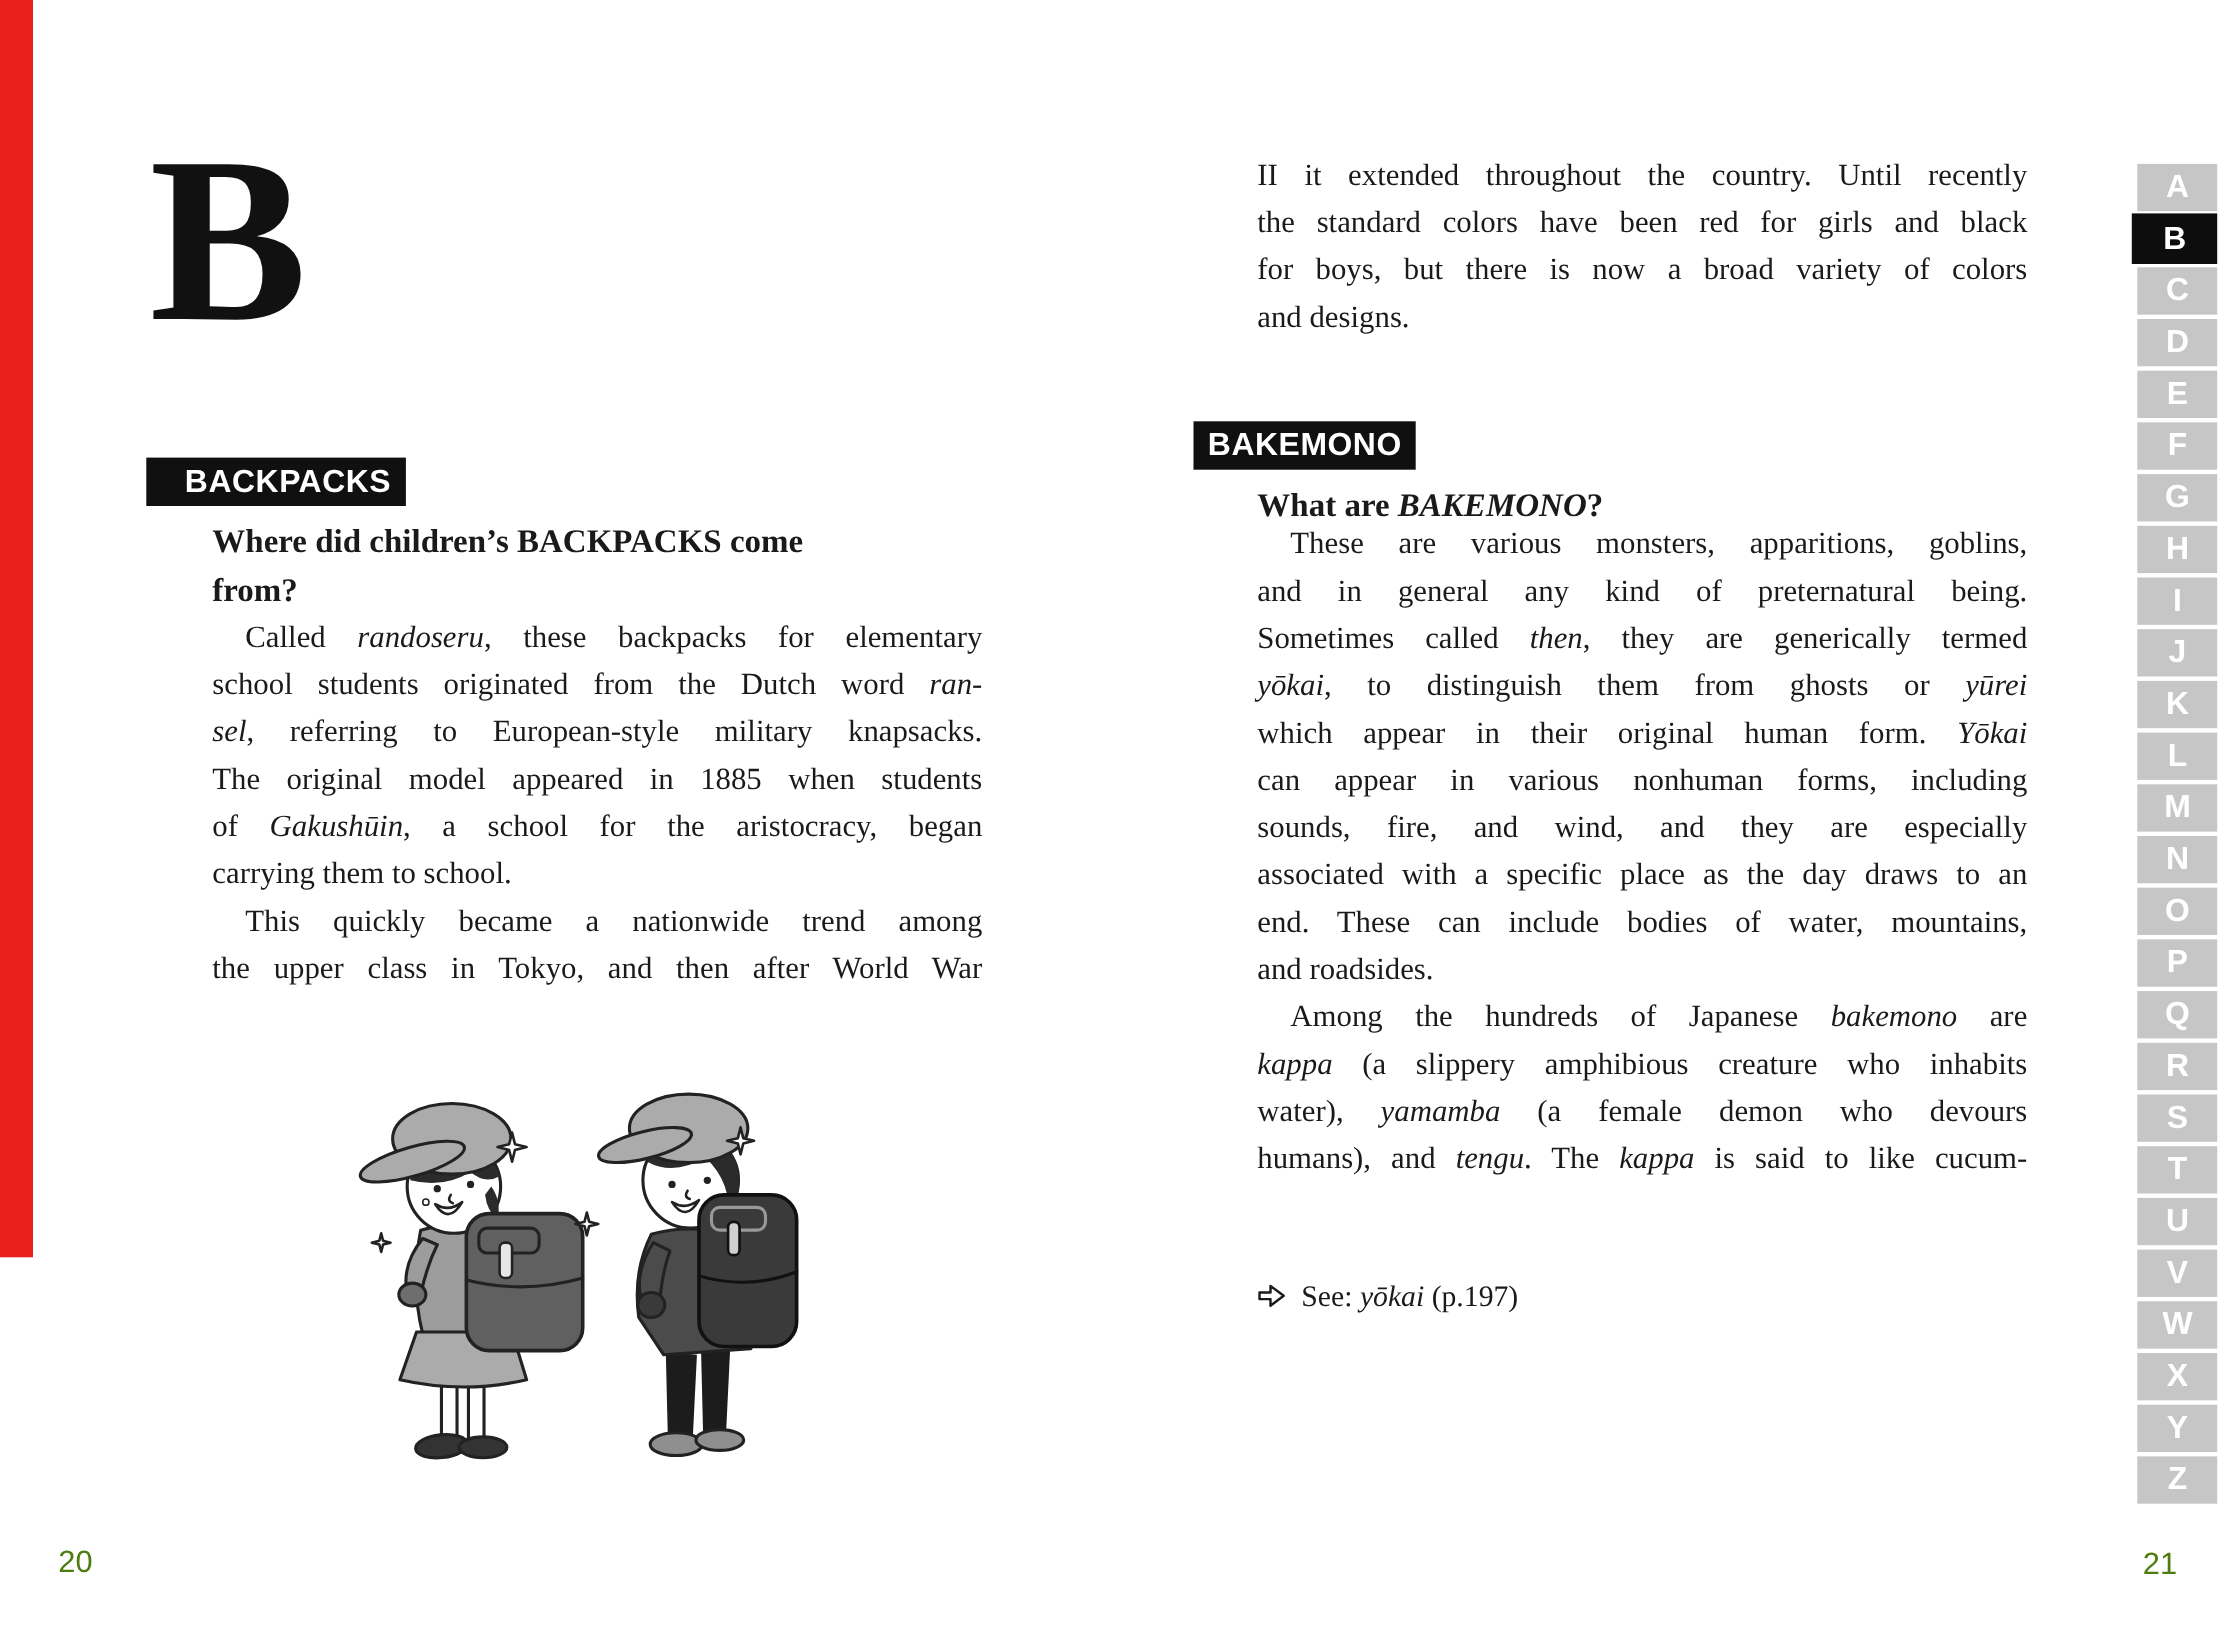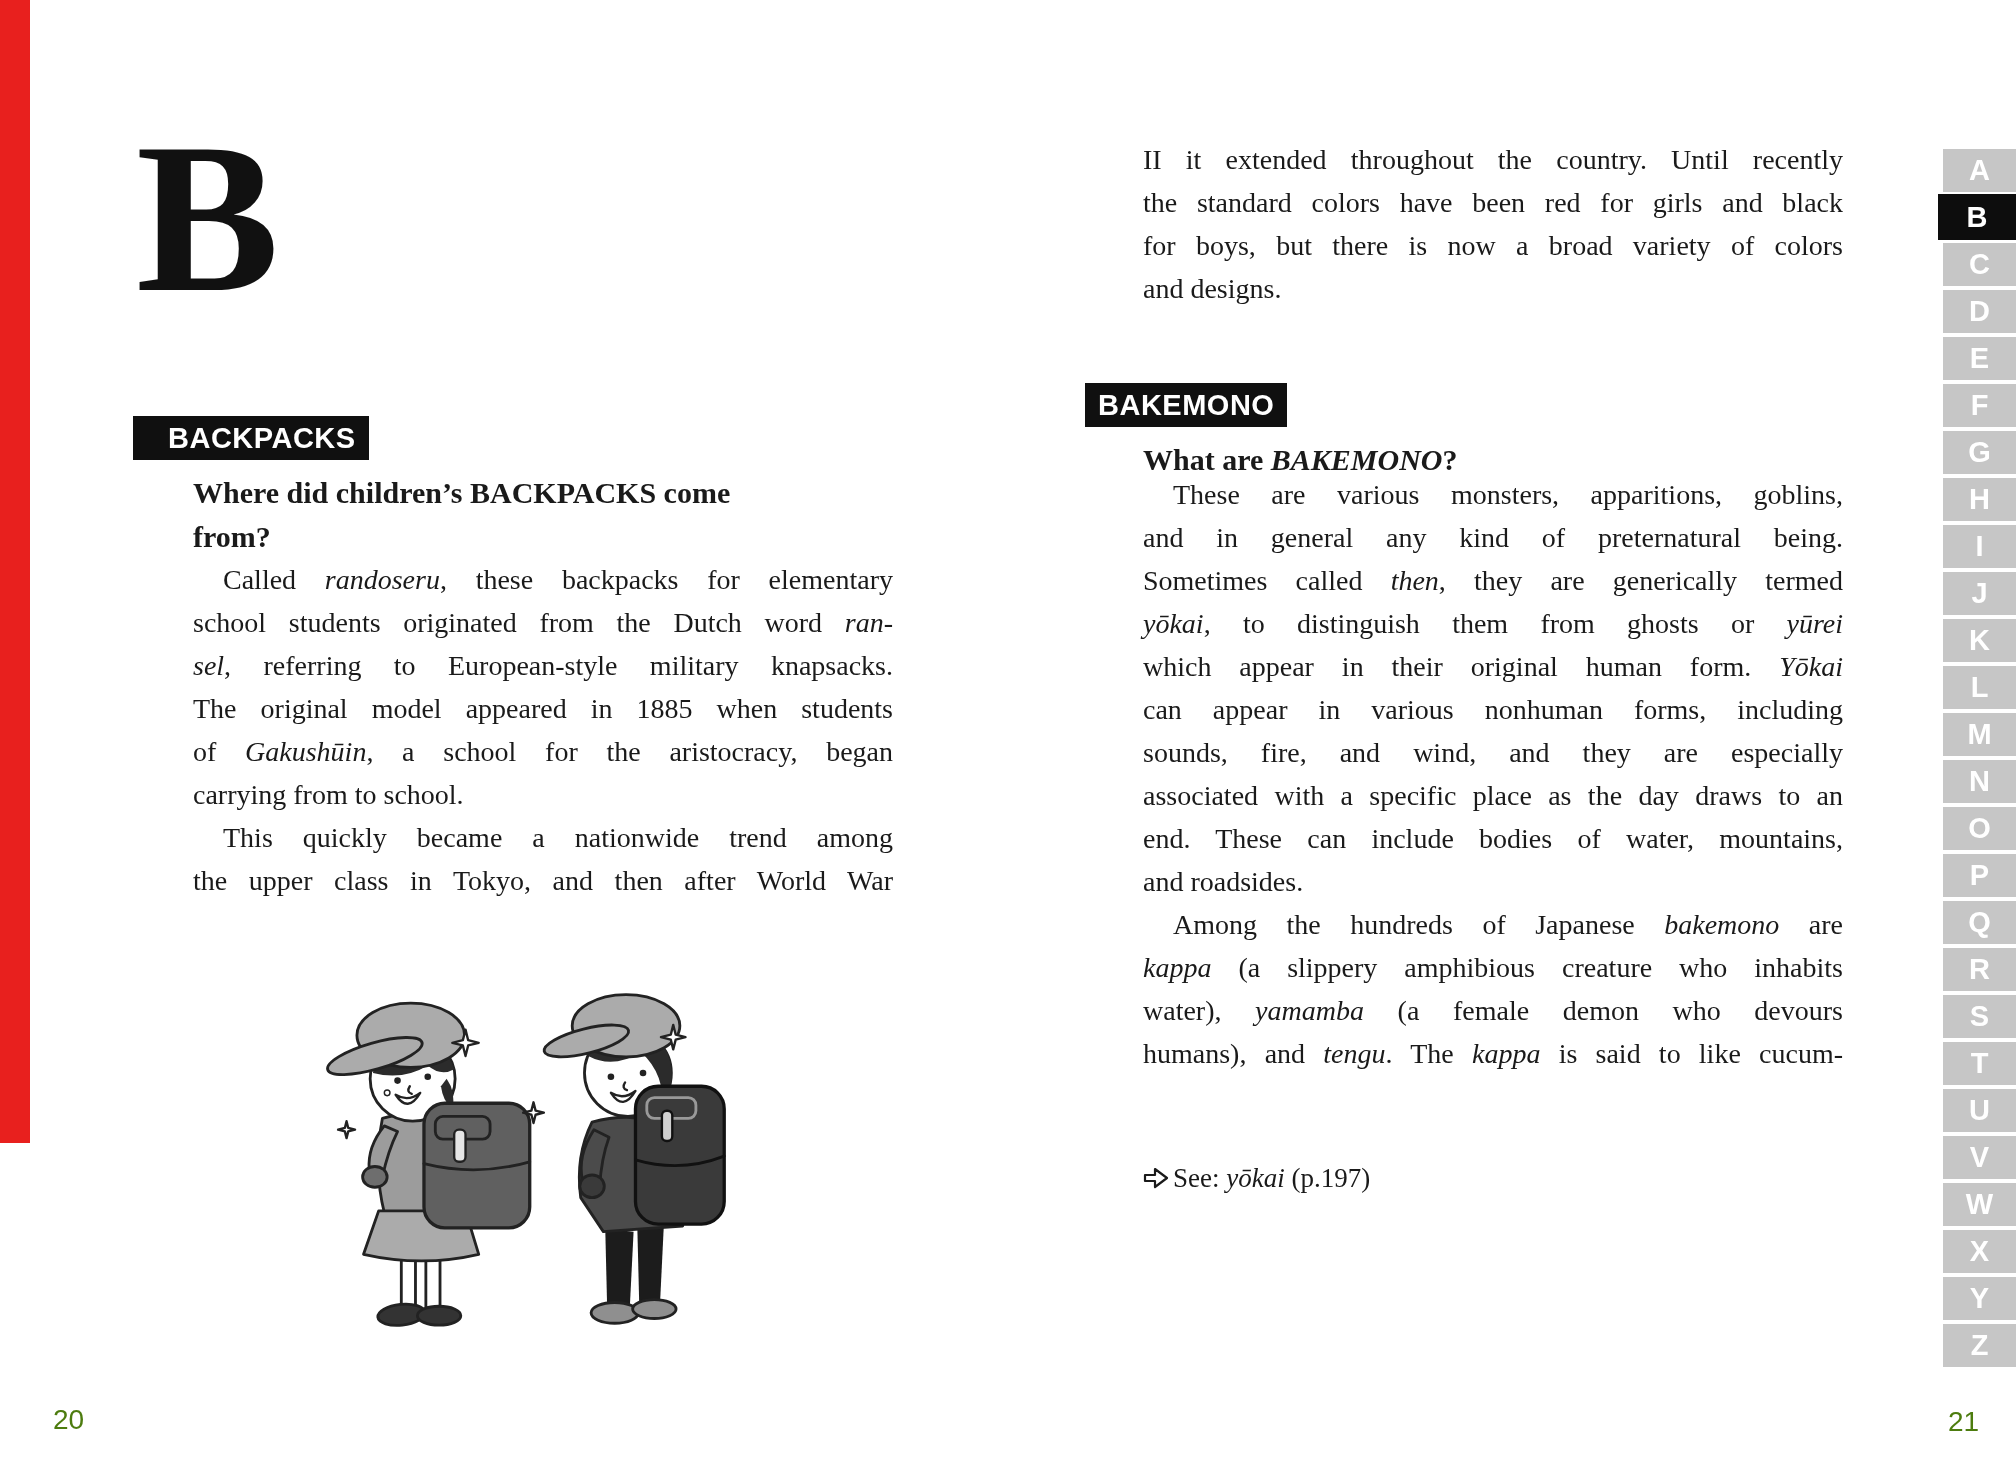--- a/index.html
+++ b/index.html
@@ -25,21 +25,21 @@
   #left-body{left:193px;top:558px;}
   #right-top{left:1143px;top:138px;}
   #right-body{left:1143px;top:473px;}
 
   .line{text-align:justify;text-align-last:justify;}
   .line.last{text-align-last:left;}
   .line.ind{text-indent:30px;}
   .it{font-style:italic;}
 
   .see-ref{position:absolute;left:1143px;top:1160px;font-size:27px;line-height:36px;
-           display:flex;align-items:center;gap:4px;}
+           display:flex;align-items:center;gap:14px;}
   .see-ref .see-arrow{flex:0 0 auto;}
 
   .illus{position:absolute;left:322px;top:988px;}
 
   .pagenum{position:absolute;font-family:"Liberation Sans",sans-serif;font-size:28px;
            line-height:1;color:#4d7c0f;}
   #pn-left{left:53px;top:1406px;}
   #pn-right{left:1948px;top:1408px;}
 
   .tabs{position:absolute;left:1943px;top:149px;width:73px;display:flex;
@@ -64,21 +64,21 @@
       <div class="line last"><span>Where did children’s BACKPACKS come</span></div>
       <div class="line last"><span>from?</span></div>
     </div>
 
   <div class="bodycol" id="left-body">
       <div class="line ind"><span>Called </span><span class="it">randoseru</span><span>, these backpacks for elementary</span></div>
       <div class="line"><span>school students originated from the Dutch word </span><span class="it">ran-</span></div>
       <div class="line"><span class="it">sel</span><span>, referring to European-style military knapsacks.</span></div>
       <div class="line"><span>The original model appeared in 1885 when students</span></div>
       <div class="line"><span>of </span><span class="it">Gakushūin</span><span>, a school for the aristocracy, began</span></div>
-      <div class="line last"><span>carrying from to school.</span></div>
+      <div class="line last"><span>carrying them to school.</span></div>
       <div class="line ind"><span>This quickly became a nationwide trend among</span></div>
       <div class="line"><span>the upper class in Tokyo, and then after World War</span></div>
     </div>
 
   <svg class="illus" width="406" height="340" viewBox="0 0 430 360">
     <g stroke-linejoin="round" stroke-linecap="round">
       <rect x="84" y="284" width="15" height="56" fill="#ffffff" stroke="#222" stroke-width="3"></rect>
       <rect x="110" y="284" width="15" height="56" fill="#ffffff" stroke="#222" stroke-width="3"></rect>
       <ellipse cx="84" cy="346" rx="25" ry="11" fill="#333" stroke="#222" stroke-width="3" transform="rotate(-6 84 346)"></ellipse>
       <ellipse cx="124" cy="347" rx="23" ry="10" fill="#333" stroke="#222" stroke-width="3"></ellipse>

